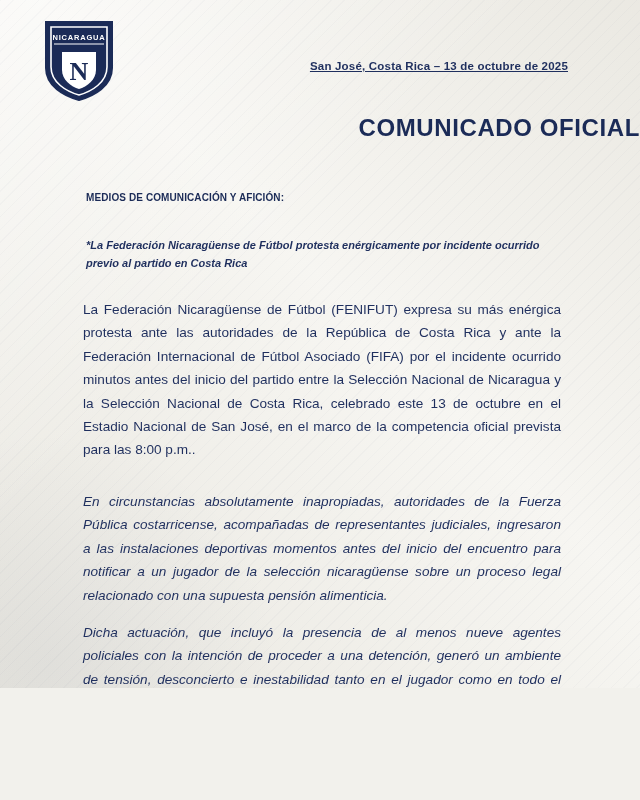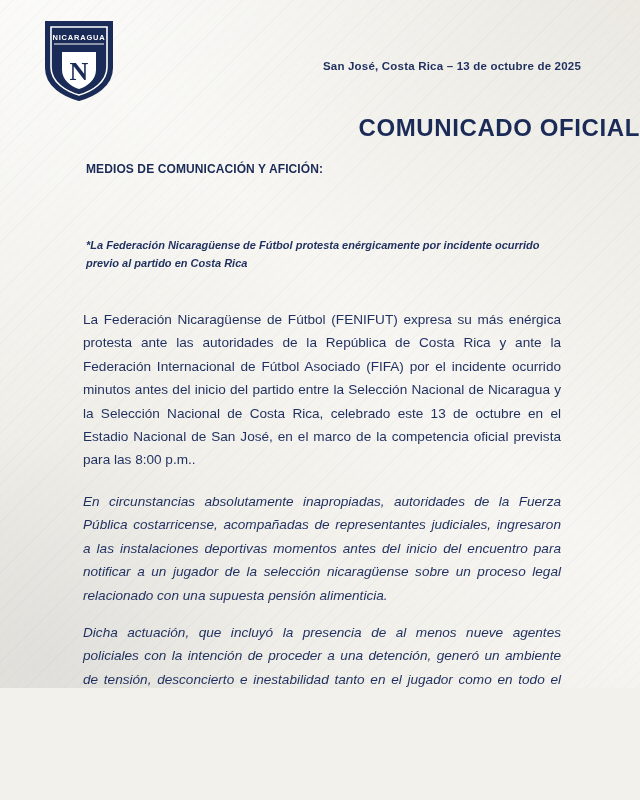--- a/index.html
+++ b/index.html
@@ -59,46 +59,47 @@
     left: 42px;
     width: 74px;
     height: 86px;
   }
   .crest svg { display: block; }
 
   
   .dateline {
     position: absolute;
     top: 60px;
-    right: 59px;
+    right: 72px;
     font-size: 11.5px;
     font-weight: 700;
     letter-spacing: 0.2px;
     color: #1f2f5e;
     font-family: "Liberation Sans", sans-serif;
+    text-decoration: underline;
   }
 
   
   .doc-title {
     position: absolute;
     top: 114px;
     left: 0;
     width: 640px;
     text-align: right;
     font-size: 24px;
     font-weight: 700;
     letter-spacing: 0.6px;
     color: #1b2b57;
   }
 
   .addressee {
     position: absolute;
-    top: 162px;
+    top: 192px;
     left: 86px;
-    font-size: 12px;
+    font-size: 10px;
     font-weight: 700;
     letter-spacing: 0.1px;
     color: #1b2b57;
   }
 
   .lede {
     position: absolute;
     top: 236px;
     left: 86px;
     width: 474px;
@@ -113,21 +114,21 @@
   .body-block {
     position: absolute;
     left: 83px;
     width: 478px;
     font-size: 13.6px;
     line-height: 1.72;
     text-align: justify;
     text-justify: inter-word;
     color: #1f2f5e;
   }
-  .body-1 { top: 308px; }
+  .body-1 { top: 298px; }
   .body-2 { top: 490px; font-style: italic; }
 
   .body-block p {
     margin: 0 0 14px 0;
   }
   .body-block p:last-child { margin-bottom: 0; }
 </style>
 </head>
 <body>
 

